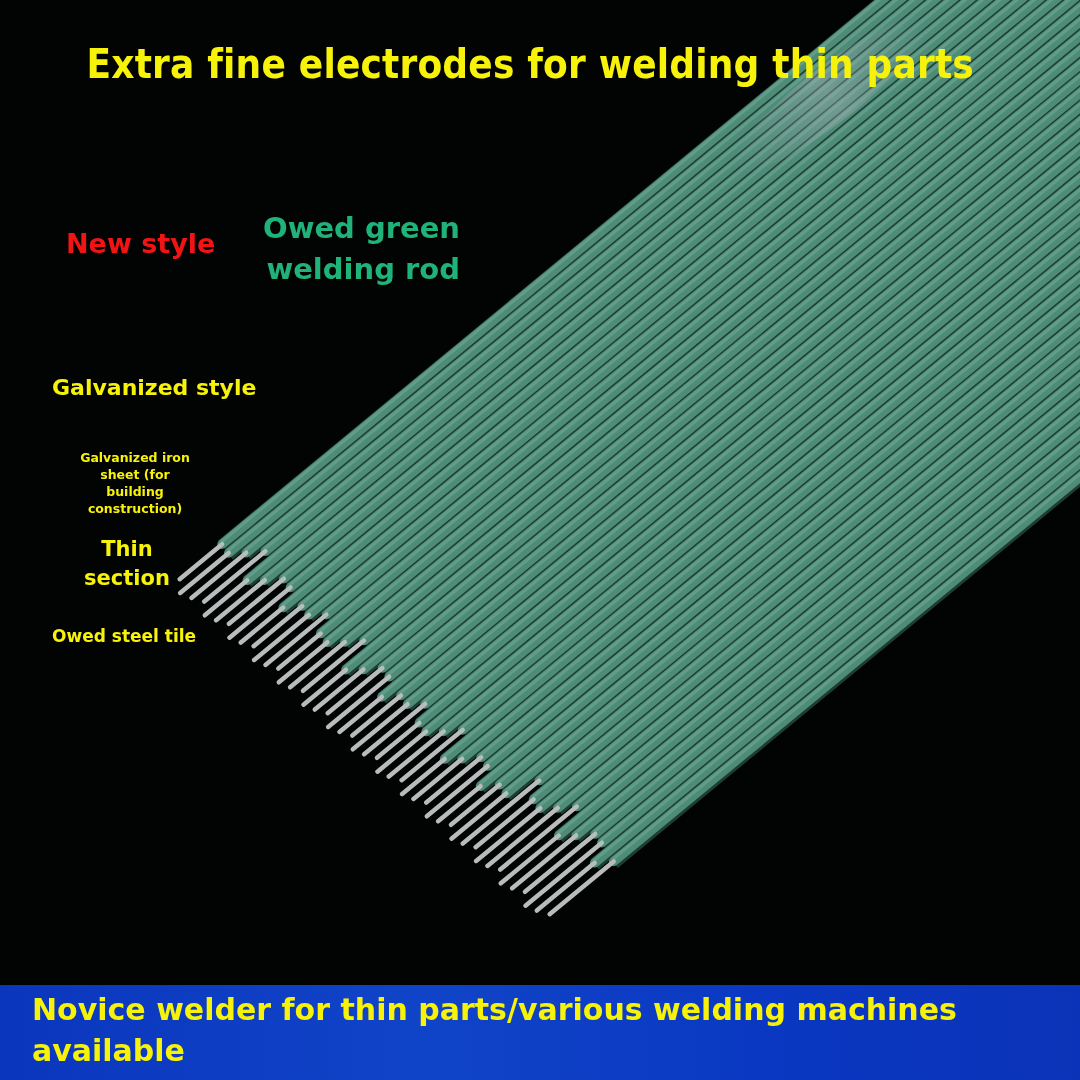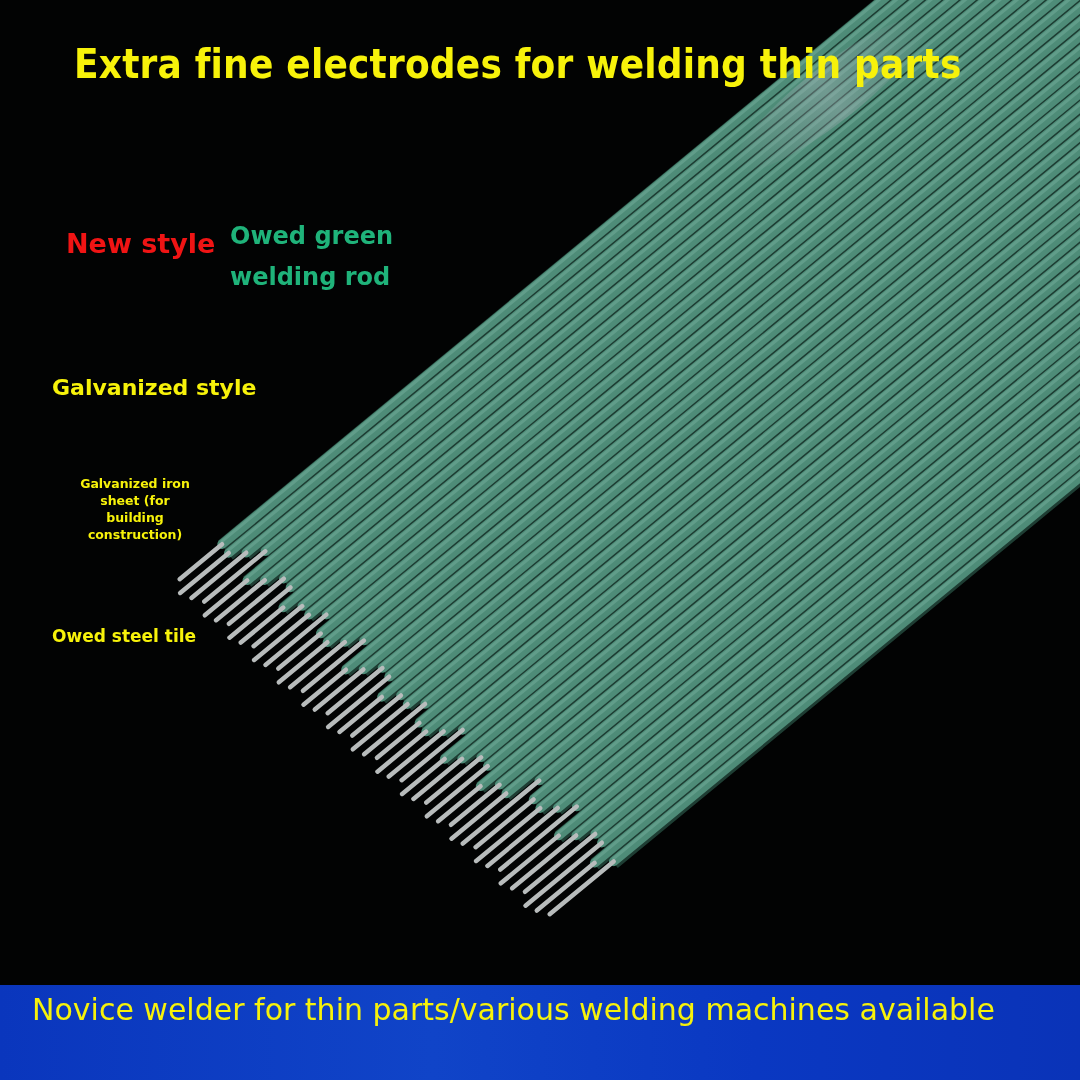--- a/index.html
+++ b/index.html
@@ -1,32 +1,32 @@
 <!DOCTYPE html>
 <html><head>
 <meta charset="utf-8">
 <style>
   html, body { margin: 0; padding: 0; background: #000; }
   body { width: 1080px; height: 1080px; position: relative; overflow: hidden; font-family: "DejaVu Sans", sans-serif; }
   #stage { position: absolute; left: 0; top: 0; width: 1080px; height: 1080px; background: #020303; }
   #rods { position: absolute; left: 0; top: 0; }
-  .label { position: absolute; font-weight: bold; line-height: 1.15; }
+  .label { position: absolute; font-weight: bold; line-height: 1.15; text-align: right; }
   .yellow { color: #f7f20a; }
   .red { color: #f01414; }
   .green { color: #1fb37a; }
   #title { left: 74px; top: 40px; width: 900px; font-size: 40px; line-height: 48px; letter-spacing: 0.2px; font-family: "DejaVu Sans", sans-serif; font-stretch: condensed; }
   #new-style { left: 66px; top: 228px; font-size: 27px; }
-  #owed-green { left: 230px; top: 216px; font-size: 24px; line-height: 41px; }
+  #owed-green { left: 230px; top: 208px; font-size: 29px; line-height: 41px; }
   #galv-pipe { left: 52px; top: 375px; font-size: 22px; }
-  #galv-iron { left: 70px; top: 475px; font-size: 12.5px; line-height: 17px; text-align: center; width: 130px; }
+  #galv-iron { left: 70px; top: 449px; font-size: 12.5px; line-height: 17px; text-align: center; width: 130px; }
   #thin-section { left: 74px; top: 535px; font-size: 21px; line-height: 29px; text-align: center; width: 106px; }
   #color-steel { left: 52px; top: 627px; font-size: 17px; }
   #not-perforated { left: 26px; top: 711px; font-size: 20px; }
   #banner { position: absolute; left: 0; top: 985px; width: 1080px; height: 95px; background: linear-gradient(90deg, #0a36bd 0%, #1044c8 40%, #0a38c2 70%, #0a33b8 100%); }
-  #banner-text { position: absolute; left: 32px; top: 4px; width: 1040px; font-size: 30px; line-height: 41px; font-weight: normal; color: #f7f20a; }
+  #banner-text { position: absolute; left: 32px; top: 4px; width: 1040px; font-size: 30px; line-height: 41px; font-weight: bold; color: #f7f20a; }
 </style>
 </head>
 <body>
 
 <div id="stage">
   <svg id="rods" width="1080" height="1080" viewBox="0 0 1080 1080" xmlns="http://www.w3.org/2000/svg">
     <defs>
       <linearGradient id="rodShade" x1="0" y1="0" x2="1" y2="1">
         <stop offset="0" stop-color="#5a9a86"></stop>
         <stop offset="0.5" stop-color="#4f8e7a"></stop>
@@ -227,18 +227,19 @@
     <ellipse cx="830" cy="95" rx="120" ry="28" fill="url(#haze)" transform="rotate(-38 830 95)" opacity="0.7"></ellipse>
   </svg>
 
   <div id="title" class="label yellow">Extra fine electrodes for welding thin parts</div>
 
   <span id="new-style" class="label red">New style</span>
   <div id="owed-green" class="label green" style="width:230px;">Owed green welding rod</div>
 
   <div id="galv-pipe" class="label yellow">Galvanized style</div>
   <div id="galv-iron" class="label yellow">Galvanized iron sheet (for building construction)</div>
+  <div id="thin-section" class="label yellow">Thin section</div>
   <div id="color-steel" class="label yellow">Owed steel tile</div>
 
   <div id="banner">
     <div id="banner-text">Novice welder for thin parts/various welding machines available</div>
   </div>
 </div>
 
 </body></html>

